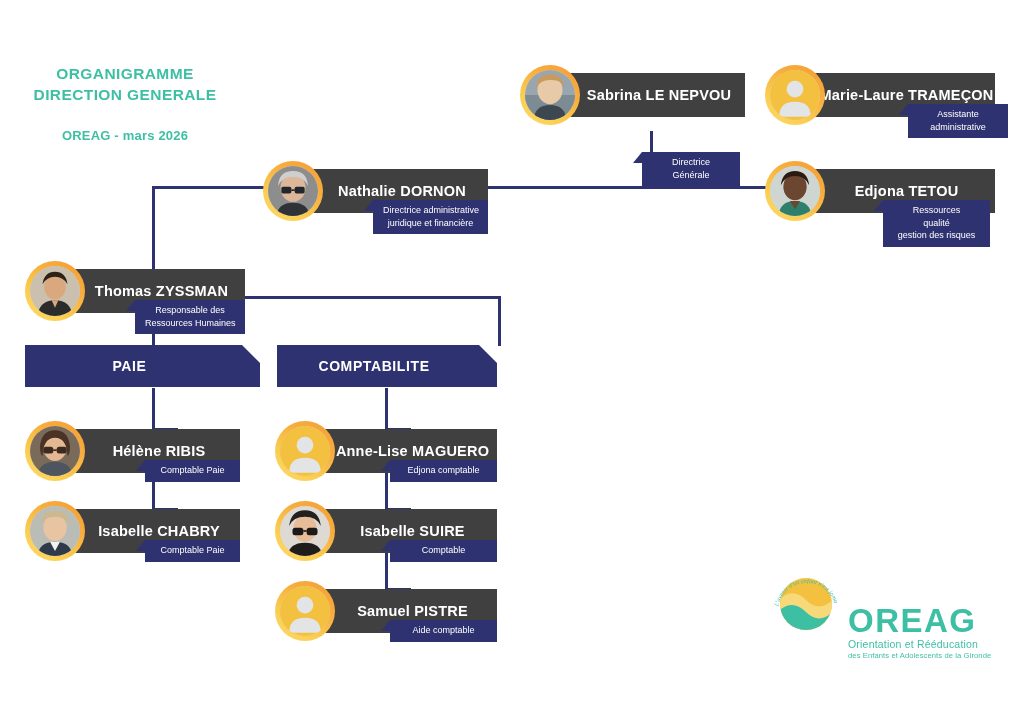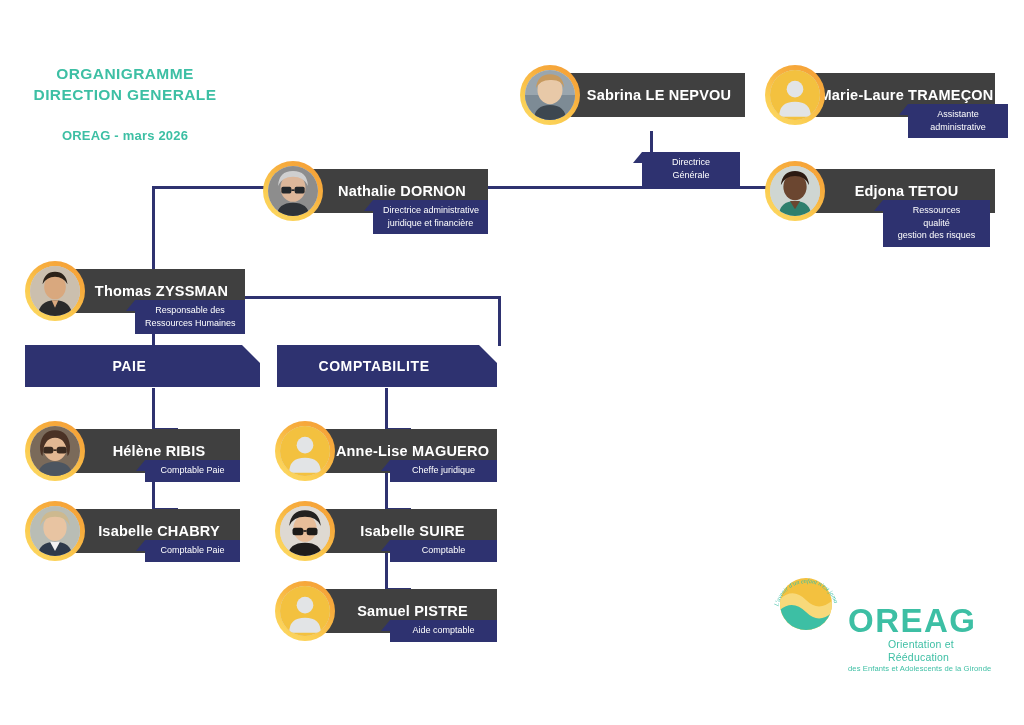--- a/index.html
+++ b/index.html
@@ -75,21 +75,21 @@
 
   
   .logo{position:absolute;left:770px;top:560px;width:225px;height:82px;}
   .logo .emblem{position:absolute;left:0;top:6px;width:72px;height:72px;}
   .logo .wordmark{position:absolute;left:78px;top:8px;}
   .logo .oreag{
     color:#3DBFA4;font-weight:bold;font-size:33px;letter-spacing:1.5px;
     line-height:34px;
     margin-top:36px;
   }
-  .logo .tag1{color:#3DBFA4;font-size:10.5px;letter-spacing:.2px;line-height:13px;margin-left:40px;}
+  .logo .tag1{color:#3DBFA4;font-size:10.5px;letter-spacing:.2px;line-height:13px;}
   .logo .tag2{color:#3DBFA4;font-size:7.6px;letter-spacing:.1px;line-height:10px;}
 </style>
 </head>
 <body>
 
 <div id="canvas">
 
   <div class="title-block">
     <div class="title-l1">ORGANIGRAMME</div>
     <div class="title-l2">DIRECTION GENERALE</div>
@@ -282,21 +282,21 @@
     <div class="avatar">
       <div class="inner">
         <svg viewBox="0 0 60 60">
           <rect width="60" height="60" fill="#F3C13F"></rect>
           <circle cx="30" cy="23" r="10" fill="#E2E4E6"></circle>
           <path d="M11 56 Q11 38 30 38 Q49 38 49 56 Z" fill="#E2E4E6"></path>
         </svg>
       </div>
     </div>
     <div class="role" style="left:115px;top:31px;width:107px;">
-      <span class="rl">Cheffe juridique</span>
+      <span class="rl">Edjona comptable</span>
     </div>
   </div>
 
   <div class="card" style="left:275px;top:509px;width:222px;">
     <div class="namebar" style="width:187px;">
       <span class="nm">Isabelle SUIRE</span>
     </div>
     <div class="avatar">
       <div class="inner">
         <svg viewBox="0 0 60 60">

